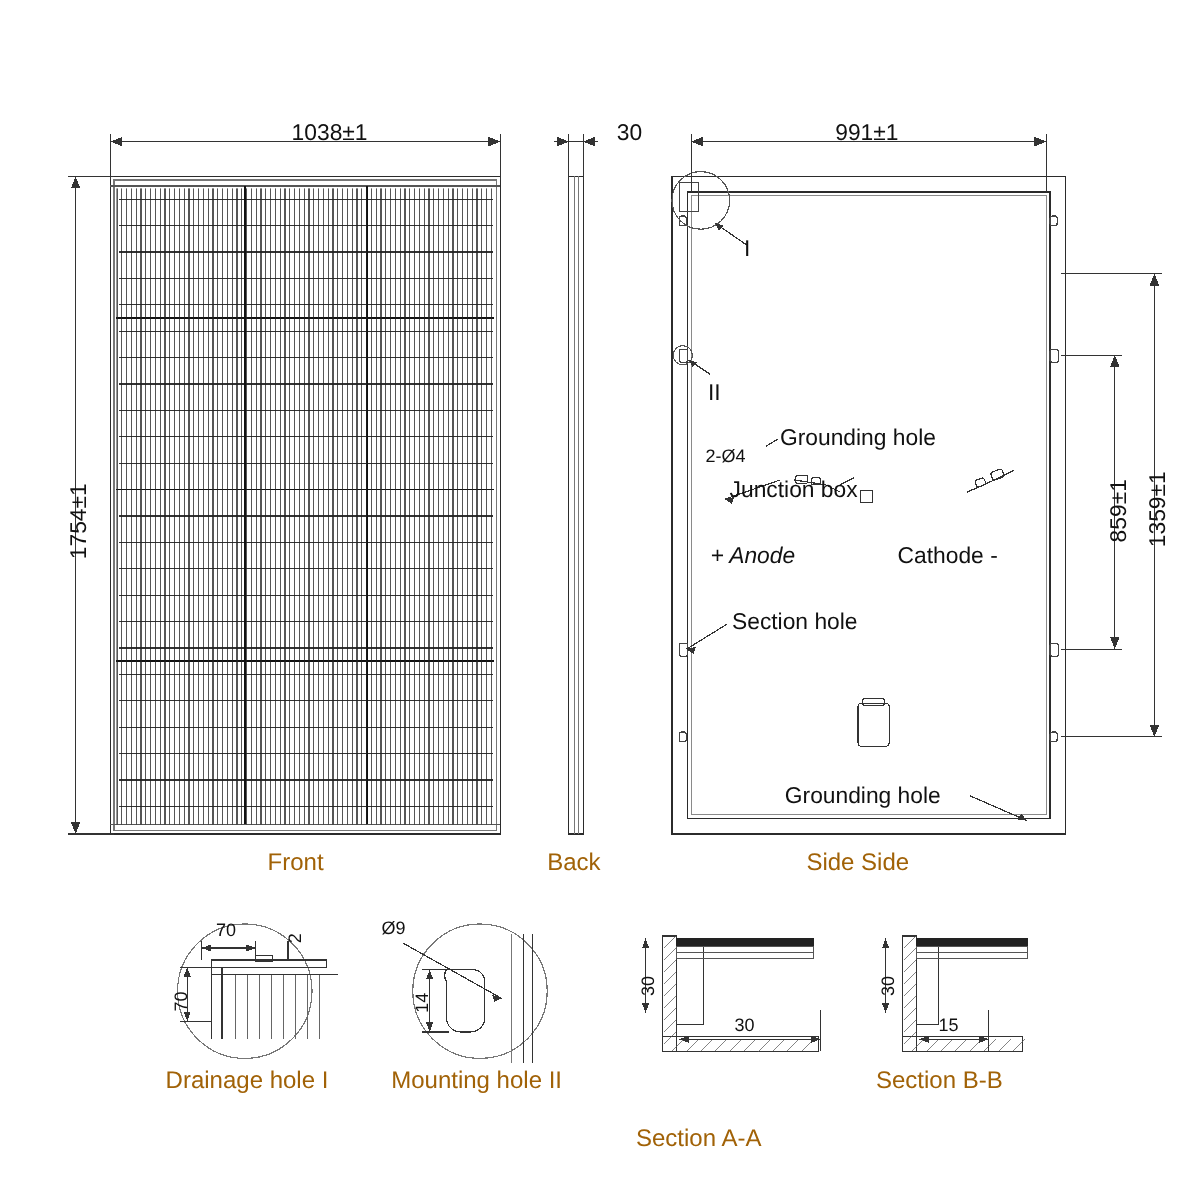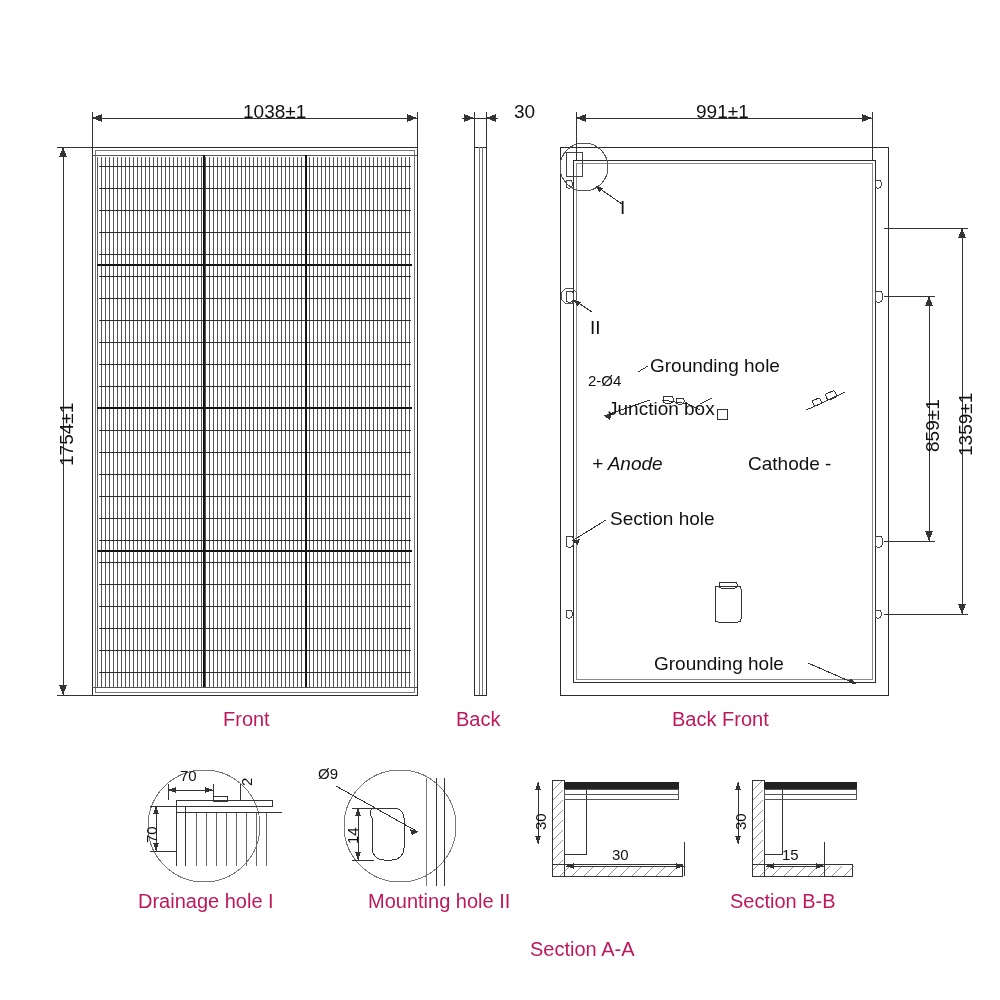--- a/index.html
+++ b/index.html
@@ -2,21 +2,21 @@
 <html><head>
 <meta charset="utf-8">
 <style>
   html,body{margin:0;padding:0;background:#ffffff;}
   body{width:1000px;height:1000px;position:relative;overflow:hidden;
        font-family:"Liberation Sans",sans-serif;color:#1a1a1a;}
   .stage{position:absolute;inset:0;}
   .lbl{position:absolute;font-size:19px;color:#111;white-space:nowrap;}
   .lbl.sm{font-size:15px;}
   .lbl.vert{transform-origin:0 0;}
-  .caption{position:absolute;font-size:20px;color:#be185d;white-space:nowrap;}
+  .caption{position:absolute;font-size:20px;color:#a16207;white-space:nowrap;}
   svg{position:absolute;left:0;top:0;overflow:visible;}
   .cellgrid{position:absolute;overflow:hidden;}
 </style>
 </head>
 <body>
 
 <div class="stage">
 
   <svg width="1000" height="1000">
     <g stroke="#2b2b2b" fill="none" stroke-width="1" shape-rendering="crispEdges">
@@ -279,40 +279,40 @@
   <div class="lbl" style="left:216px;top:101px;margin-left:27px;">1038±1</div>
   <div class="lbl vert" style="left:56px;top:466px;transform:rotate(-90deg);">1754±1</div>
   <div class="caption" style="left:223px;top:708px;">Front</div>
 
   <div class="lbl" style="left:514px;top:101px;">30</div>
   <div class="caption" style="left:456px;top:708px;">Back</div>
 
   <div class="lbl" style="left:696px;top:101px;">991±1</div>
   <div class="lbl vert" style="left:922px;top:452px;transform:rotate(-90deg);">859±1</div>
   <div class="lbl vert" style="left:955px;top:456px;transform:rotate(-90deg);">1359±1</div>
-  <div class="caption" style="left:672px;top:708px;">Back Front</div>
+  <div class="caption" style="left:672px;top:708px;">Side Side</div>
 
   <div class="lbl" style="left:620px;top:197px;">I</div>
   <div class="lbl" style="left:590px;top:305px;margin-top:12px;">II</div>
   <div class="lbl" style="left:650px;top:355px;">Grounding hole</div>
   <div class="lbl sm" style="left:588px;top:372px;">2-Ø4</div>
   <div class="lbl" style="left:608px;top:398px;">Junction box</div>
   <div class="lbl" style="left:592px;top:453px;font-style:italic;">+ Anode</div>
   <div class="lbl" style="left:748px;top:453px;">Cathode -</div>
   <div class="lbl" style="left:610px;top:508px;">Section hole</div>
   <div class="lbl" style="left:654px;top:653px;">Grounding hole</div>
 
   <div class="lbl sm" style="left:180px;top:767px;">70</div>
   <div class="lbl sm vert" style="left:238px;top:786px;transform:rotate(-90deg);">2</div>
   <div class="lbl sm vert" style="left:143px;top:843px;transform:rotate(-90deg);">70</div>
   <div class="caption" style="left:138px;top:890px;">Drainage hole I</div>
 
   <div class="lbl sm" style="left:318px;top:765px;">Ø9</div>
   <div class="lbl sm vert" style="left:344px;top:844px;transform:rotate(-90deg);">14</div>
-  <div class="caption" style="left:326px;top:890px;margin-left:42px;">Mounting hole II</div>
+  <div class="caption" style="left:326px;top:890px;">Mounting hole II</div>
 
   <div class="lbl sm vert" style="left:532px;top:830px;transform:rotate(-90deg);">30</div>
   <div class="lbl sm" style="left:612px;top:846px;">30</div>
   <div class="caption" style="left:530px;top:890px;margin-top:48px;">Section A-A</div>
 
   <div class="lbl sm vert" style="left:732px;top:830px;transform:rotate(-90deg);">30</div>
   <div class="lbl sm" style="left:782px;top:846px;">15</div>
   <div class="caption" style="left:730px;top:890px;">Section B-B</div>
 
 </div>

